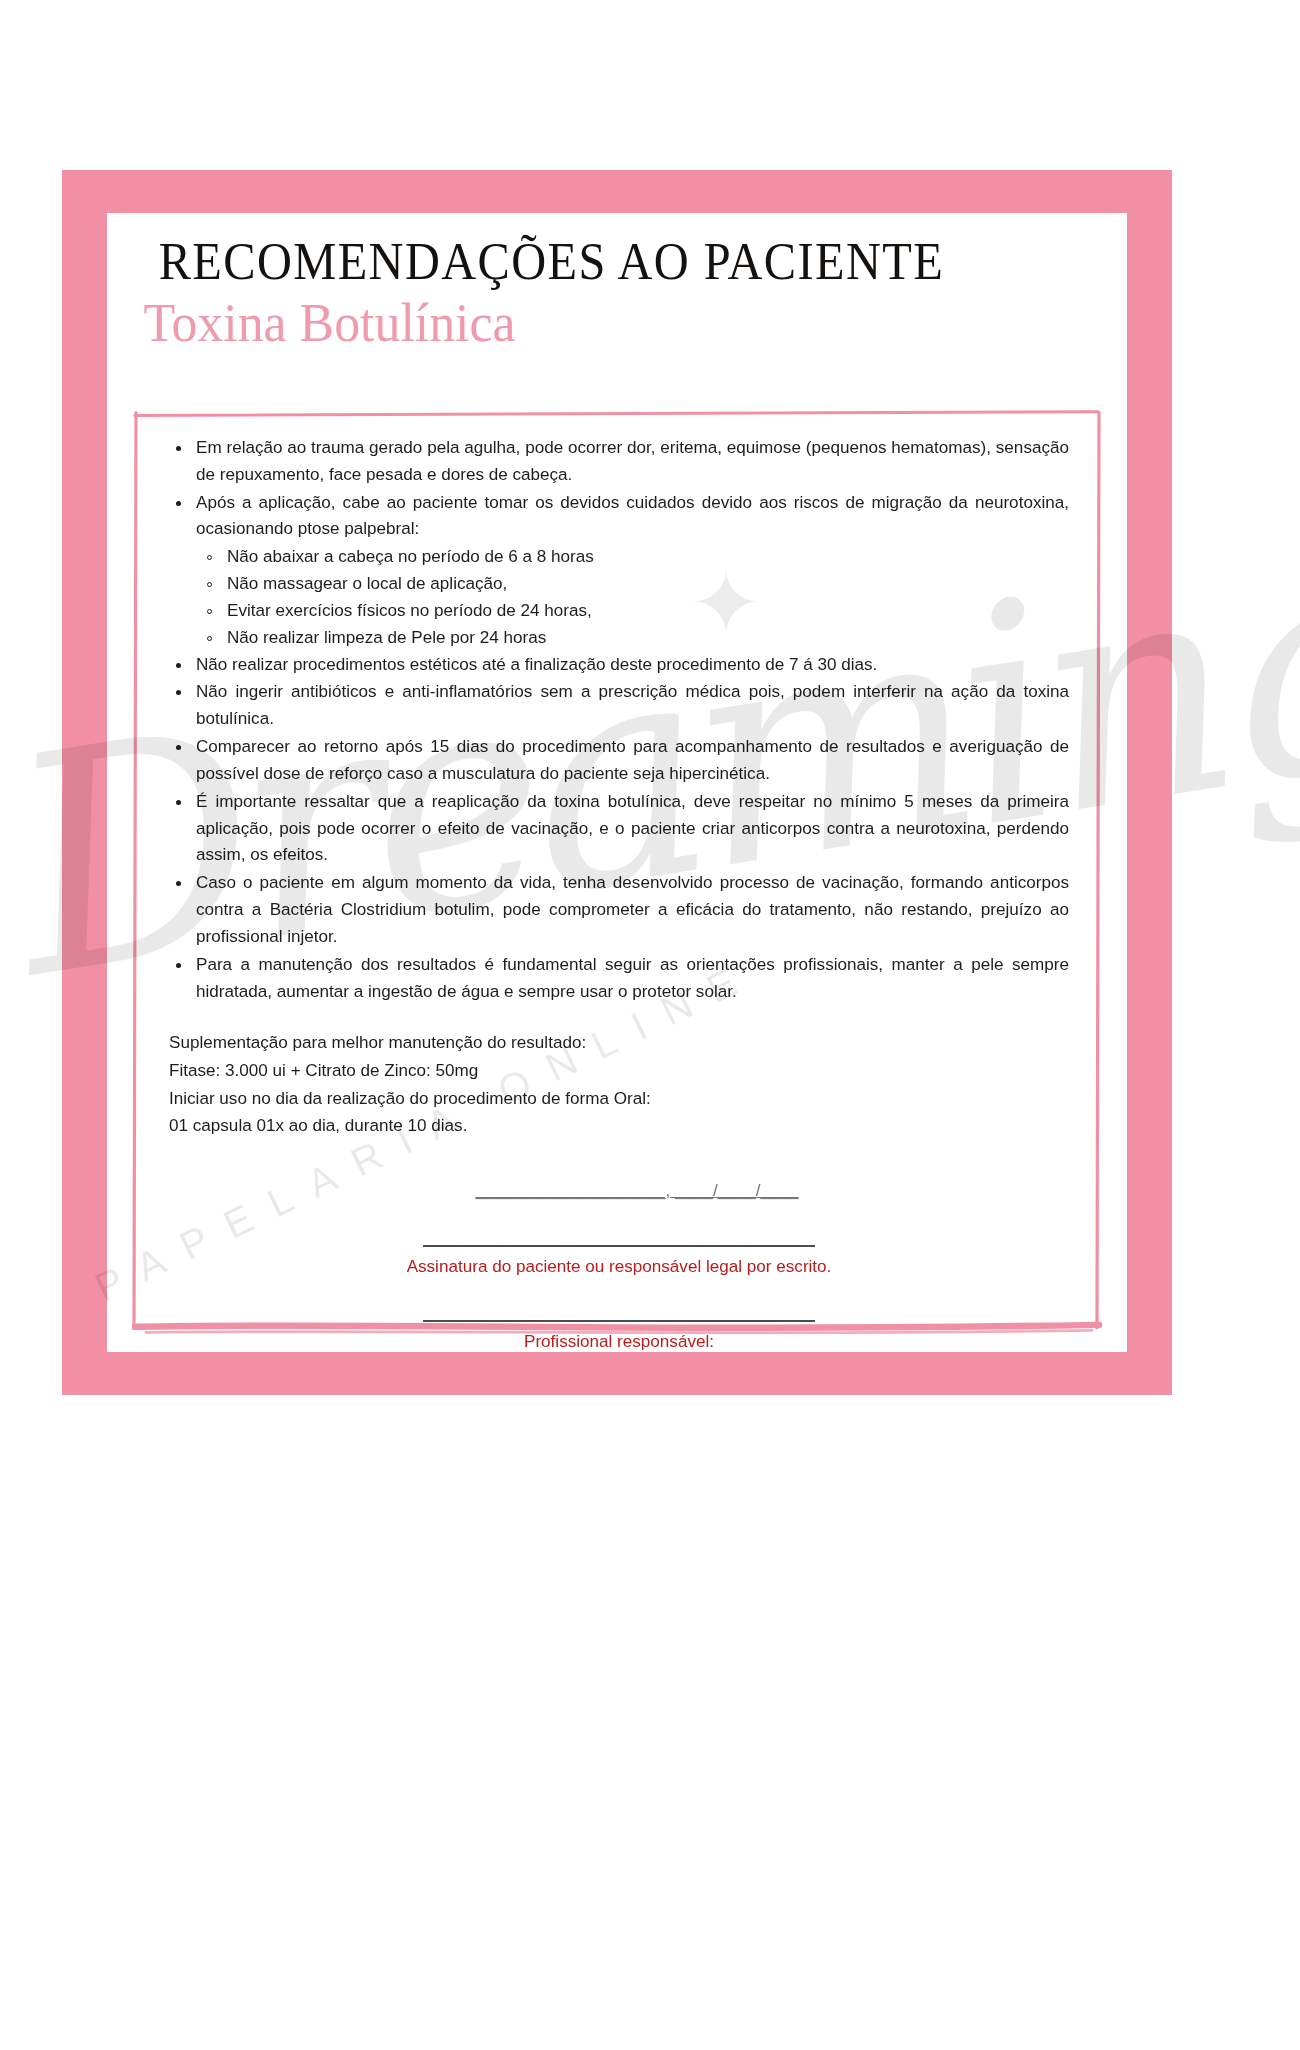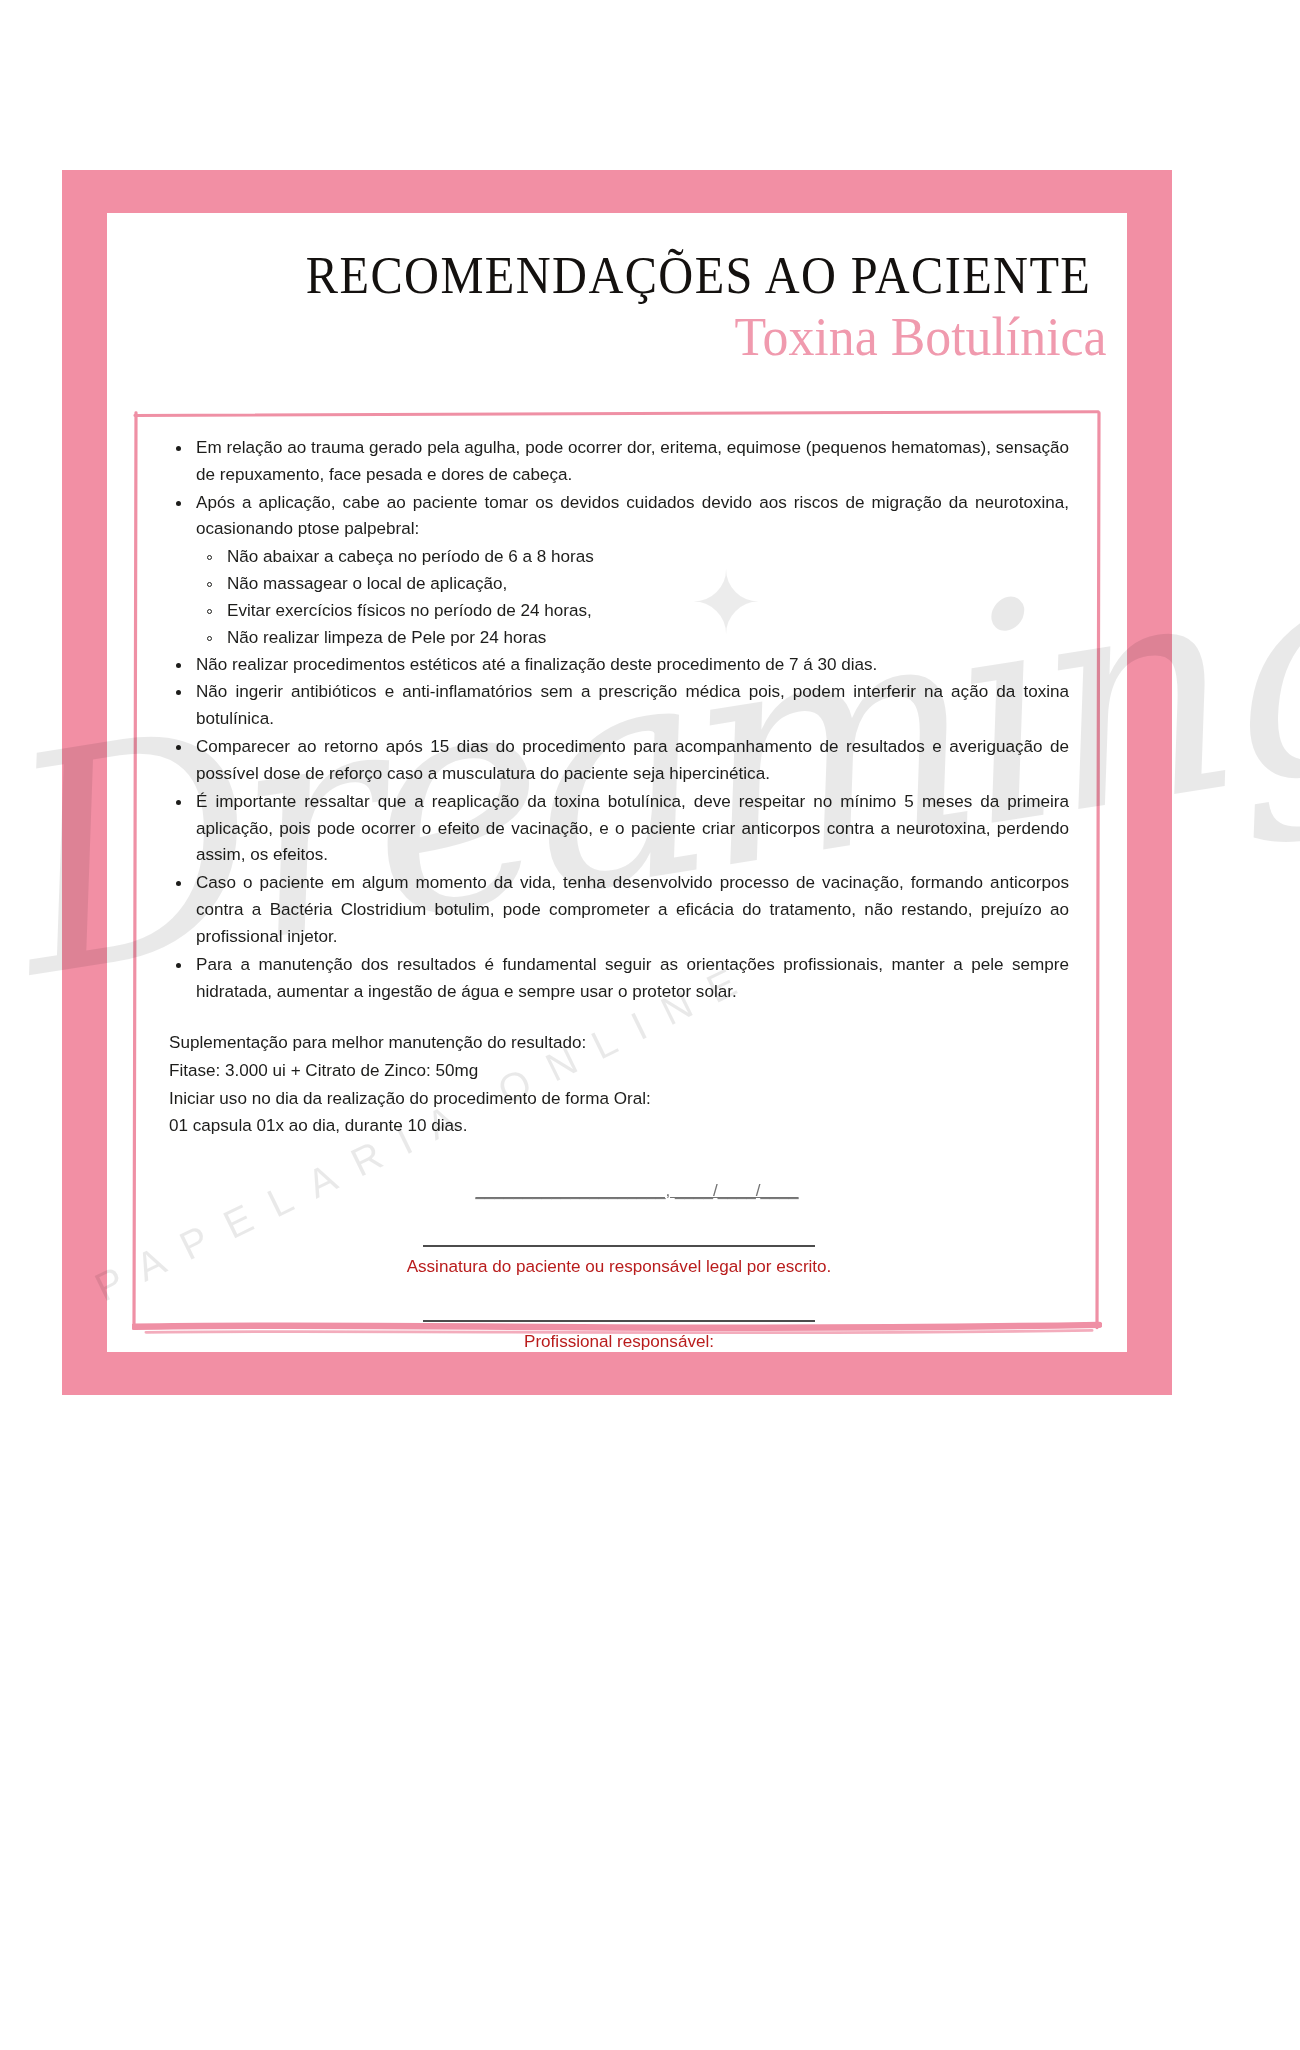--- a/index.html
+++ b/index.html
@@ -30,25 +30,25 @@
     left: 45px;
     top: 43px;
     right: 45px;
     bottom: 43px;
     background: #ffffff;
   }
 
   
   .header {
     position: absolute;
-    left: 0;
+    left: 16px;
     top: 0;
     width: 100%;
-    text-align: right;
-    padding-top: 36px;
+    text-align: left;
+    padding-top: 22px;
     box-sizing: border-box;
   }
   .doc-title {
     font-family: "Liberation Serif", "DejaVu Serif", serif;
     font-size: 52px;
     letter-spacing: 1.5px;
     color: #14110f;
     font-weight: 400;
     line-height: 1.05;
     transform: scaleX(0.93);

